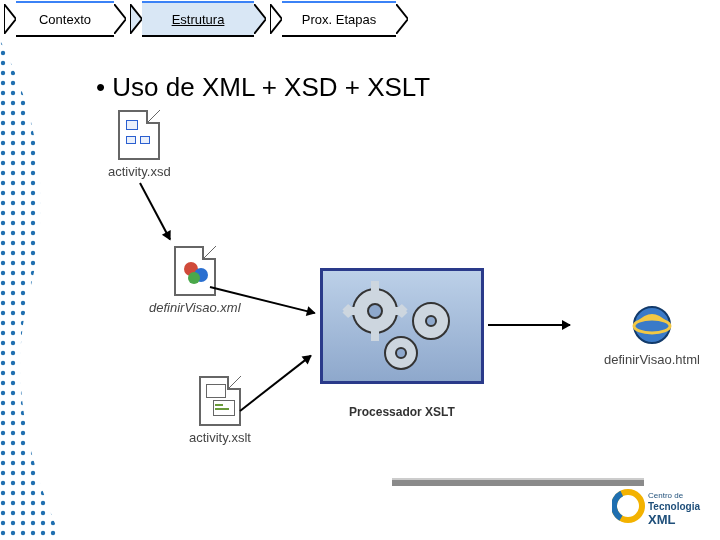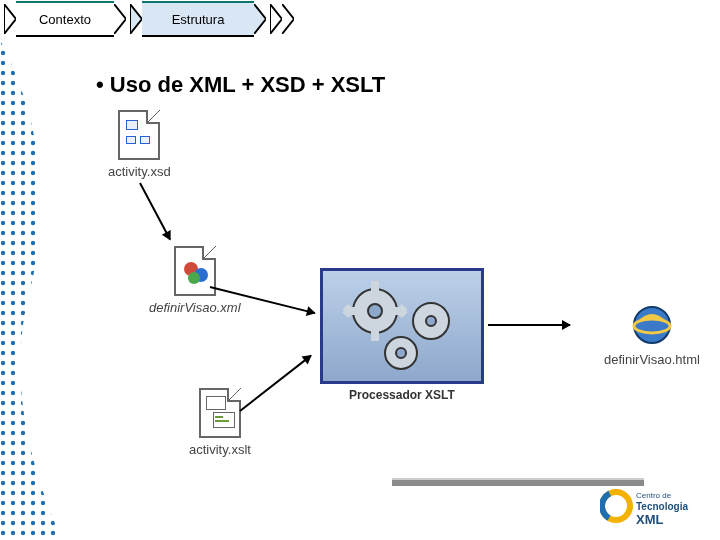--- a/index.html
+++ b/index.html
@@ -4,26 +4,26 @@
 <style>
   * { margin:0; padding:0; box-sizing:border-box; }
   body { width:720px; height:540px; font-family:Verdana,Arial,sans-serif; background:#fff; position:relative; overflow:hidden; }
 
   
   .dotstrip { position:absolute; left:0; top:40px; width:62px; height:500px; overflow:hidden; }
 
   
   .navrow { position:absolute; top:4px; left:4px; right:4px; display:flex; gap:4px; }
   .chev { position:relative; height:30px; display:flex; align-items:center; }
-  .chev .body { height:30px; background:#fff; border-top:2px solid #0f766e; border-bottom:2px solid #000; display:flex; align-items:center; justify-content:center; padding:16px 8px; font-size:13px; white-space:nowrap; }
+  .chev .body { height:30px; background:#fff; border-top:2px solid #3b82f6; border-bottom:2px solid #000; display:flex; align-items:center; justify-content:center; padding:16px 8px; font-size:13px; white-space:nowrap; }
   .chev .lcap, .chev .rcap { width:12px; height:30px; }
   .chev.active .body { background:#d9e7f5; }
-  .c0 .body{width:98px;} .c1 .body{width:92px;} .c2 .body{width:112px;} .c3 .body{width:82px;} .c4 .body{width:114px;}
+  .c0 .body{width:98px;} .c1 .body{width:92px;} .c2 .body{width:112px;text-decoration:underline;} .c3 .body{width:82px;} .c4 .body{width:114px;}
 
-  .heading { position:absolute; left:96px; top:72px; font-size:22px; font-weight:bold; }
+  .heading { position:absolute; left:96px; top:72px; font-size:26px; font-weight:normal; }
 
   
   .node { position:absolute; display:flex; flex-direction:column; align-items:center; font-family:Arial,sans-serif; font-size:13px; color:#444; }
   .node .lbl { margin-top:4px; }
   .fileicon { width:42px; height:50px; background:#fff; border:2px solid #666; position:relative; }
   .fileicon .fold { position:absolute; right:-2px; top:-2px; width:14px; height:14px; background:linear-gradient(135deg,#fff 0 48%,#666 50% 52%,#fff 54%); border-left:2px solid #666; border-bottom:2px solid #666;}
   .xsd .i1{position:absolute;left:6px;top:8px;width:12px;height:10px;border:1.5px solid #2a5fd0;background:#eaf0fb;}
   .xsd .i2{position:absolute;left:6px;top:24px;width:10px;height:8px;border:1.5px solid #2a5fd0;background:#eaf0fb;}
   .xsd .i3{position:absolute;left:20px;top:24px;width:10px;height:8px;border:1.5px solid #2a5fd0;background:#eaf0fb;}
   .xml .bubbles{position:absolute;left:8px;top:14px;width:26px;height:22px;}
@@ -32,29 +32,29 @@
   .xml .b2{left:10px;top:6px;width:14px;height:14px;background:#2a6fd0;}
   .xml .b3{left:4px;top:10px;width:12px;height:12px;background:#4aa84a;}
   .xslt .r{position:absolute;border:1.5px solid #666;background:#fff;}
   .xslt .r1{left:5px;top:6px;width:20px;height:14px;}
   .xslt .r2{left:12px;top:22px;width:22px;height:16px;}
   .xslt .bar{position:absolute;background:#6a9a3a;height:2px;}
 
   
   .proc { position:absolute; left:320px; top:268px; width:164px; text-align:center; }
   .proc .box { width:164px; height:116px; border:3px solid #2a3a8a; background:linear-gradient(#bcd0e8,#8ea8cc); position:relative; overflow:hidden;}
-  .proc .lbl { font-size:12px; font-weight:bold; color:#333; margin-top:4px; }
+  .proc .lbl { font-size:12px; font-weight:bold; color:#333; margin-top:21px; }
 
   
   .arrow { position:absolute; background:#000; height:2px; transform-origin:left center; }
   .arrow::after{content:"";position:absolute;right:-1px;top:-4px;border-left:9px solid #000;border-top:5px solid transparent;border-bottom:5px solid transparent;}
 
   
   .footbar { position:absolute; left:392px; bottom:54px; width:252px; height:8px; background:#8a8a8a; border-top:2px solid #ccc;}
-  .logo { position:absolute; right:28px; bottom:12px; width:92px; height:44px;text-align:right; }
+  .logo { position:absolute; right:16px; bottom:12px; width:92px; height:44px;text-align:right; }
 
 </style>
 </head>
 <body>
 
 <div class="dotstrip">
   <svg width="62" height="500">
     <defs>
         <pattern id="dp" width="10" height="10" patternUnits="userSpaceOnUse">
           <circle cx="3" cy="3" r="2.2" fill="#1f6fb0"></circle>
@@ -84,20 +84,23 @@
         <span>Estrutura</span>
       </div>
     <svg class="rcap" viewBox="0 0 12 30">
         <polyline points="0,0 12,15 0,30" fill="#d9e7f5" stroke="#000" stroke-width="2"></polyline>
       </svg>
   </div>
   <div class="chev c4">
     <svg class="lcap" viewBox="0 0 12 30">
         <polygon points="0,0 12,15 0,30" fill="#fff" stroke="#000" stroke-width="2"></polygon>
       </svg>
+    <div class="body">
+        <span>Prox. Etapas</span>
+      </div>
     <svg class="rcap" viewBox="0 0 12 30">
         <polyline points="0,0 12,15 0,30" fill="#fff" stroke="#000" stroke-width="2"></polyline>
       </svg>
   </div>
 </div>
 
 <h2 class="heading">• Uso de XML + XSD + XSLT</h2>
 
 <div class="node" style="left:108px;top:110px;">
   <div class="fileicon xsd">
@@ -114,21 +117,21 @@
     <div class="fold"></div>
     <div class="bubbles">
         <span class="b1"></span>
         <span class="b2"></span>
         <span class="b3"></span>
       </div>
   </div>
   <div class="lbl">definirVisao.xml</div>
 </div>
 
-<div class="node" style="left:189px;top:388px;justify-content:center;">
+<div class="node" style="left:189px;top:376px;justify-content:center;">
   <div class="fileicon xslt">
     <div class="fold"></div>
     <div class="r r1"></div>
       <div class="r r2"></div>
     <div class="bar" style="left:14px;top:26px;width:8px;"></div>
     <div class="bar" style="left:14px;top:30px;width:14px;"></div>
   </div>
   <div class="lbl">activity.xslt</div>
 </div>
 

